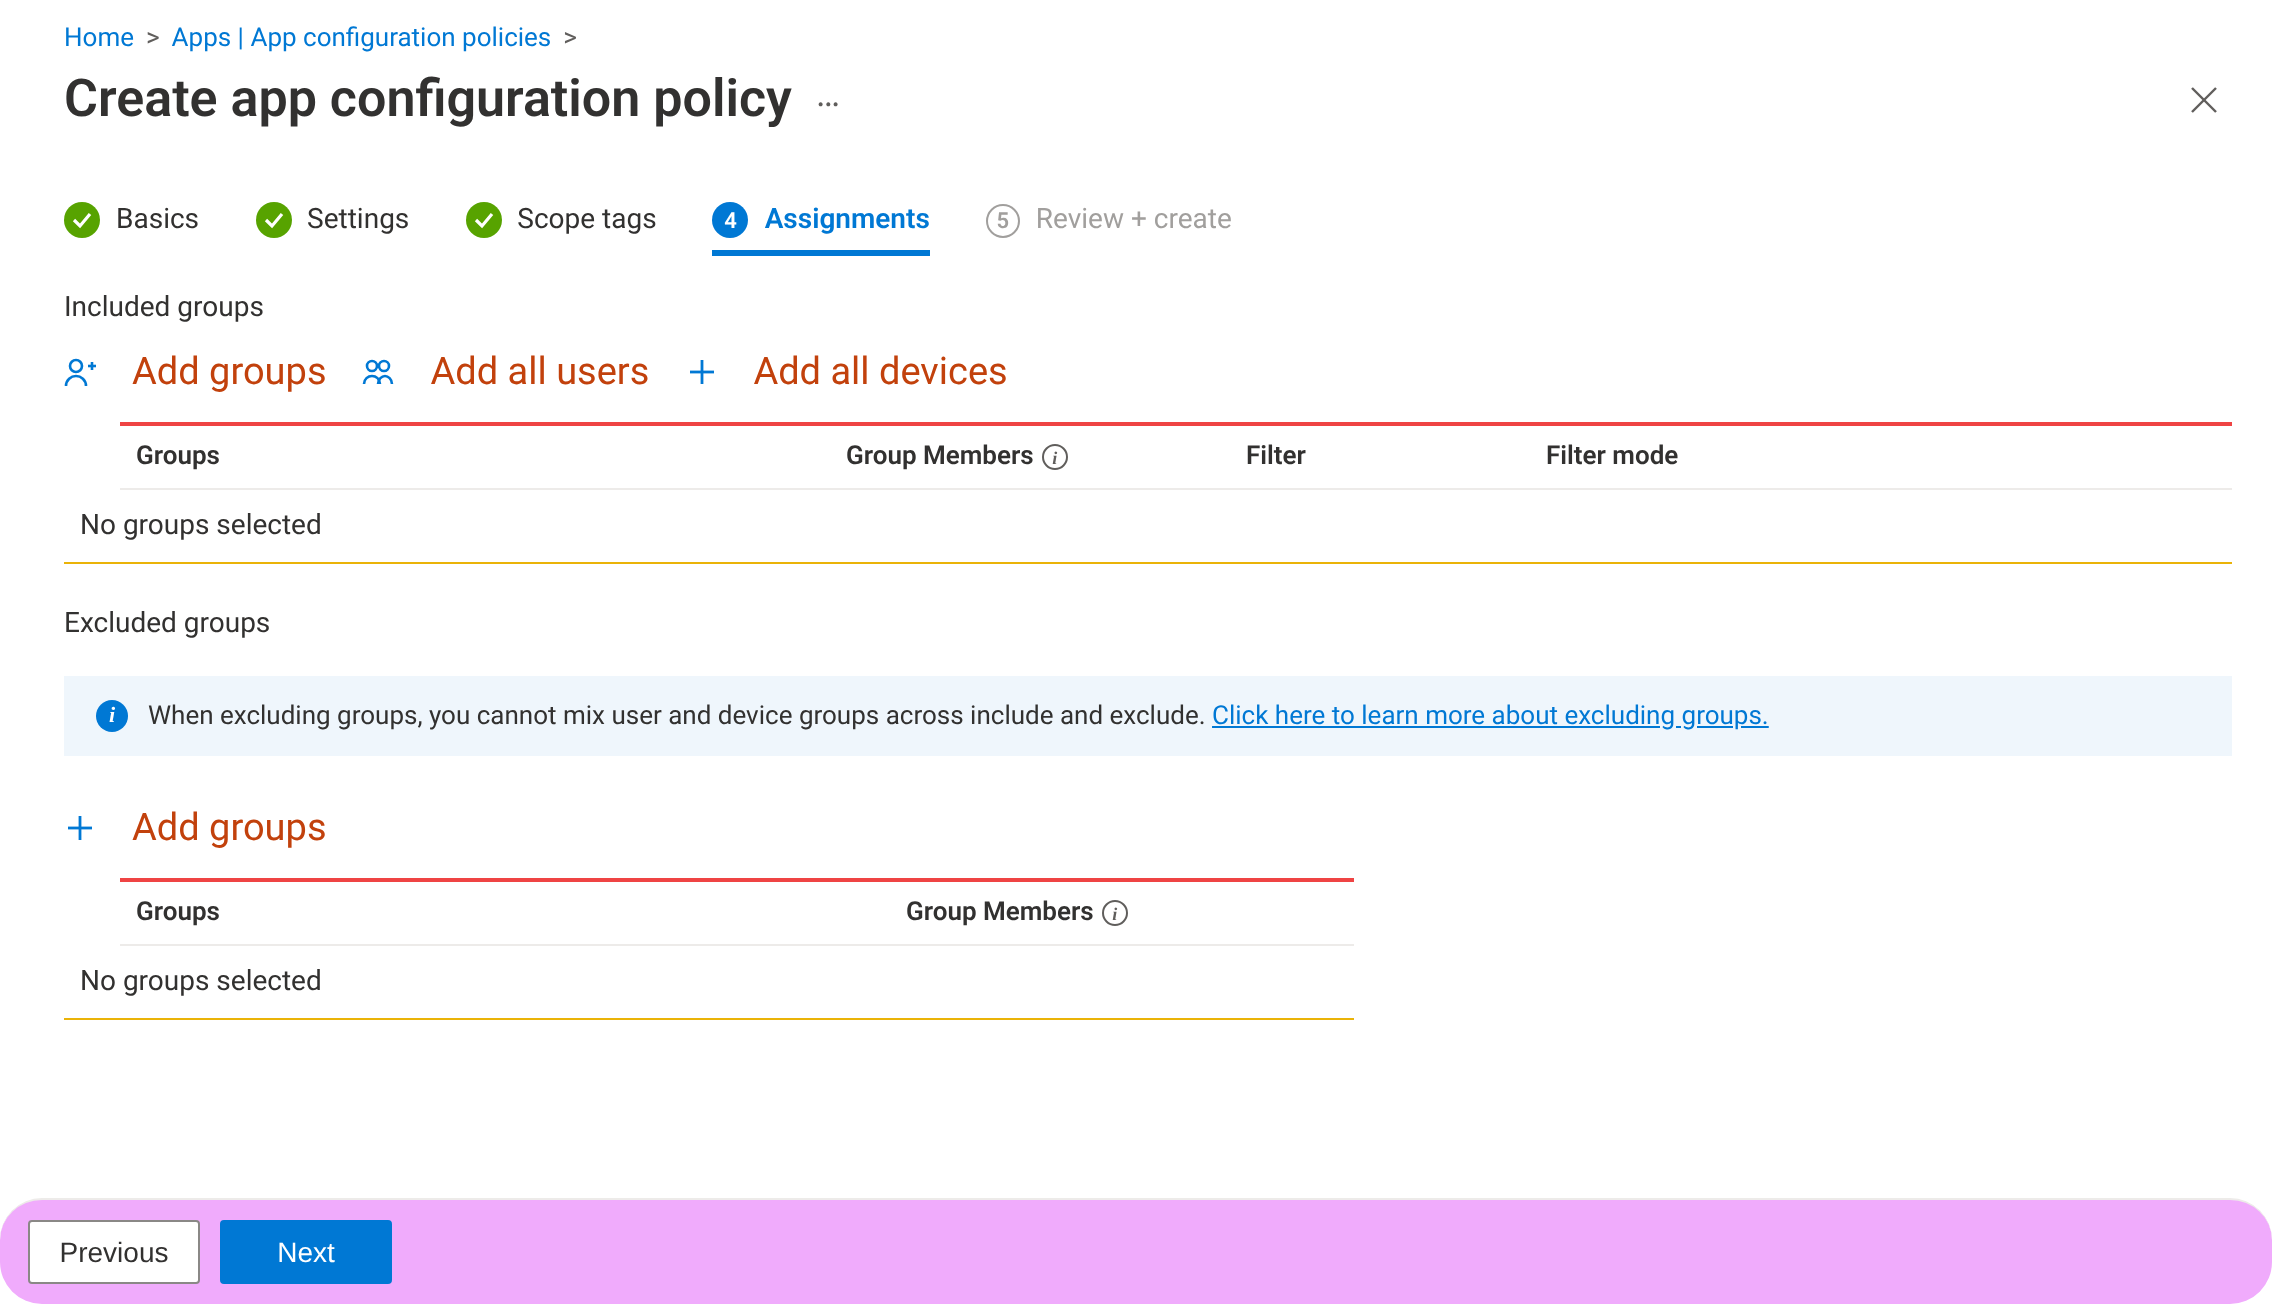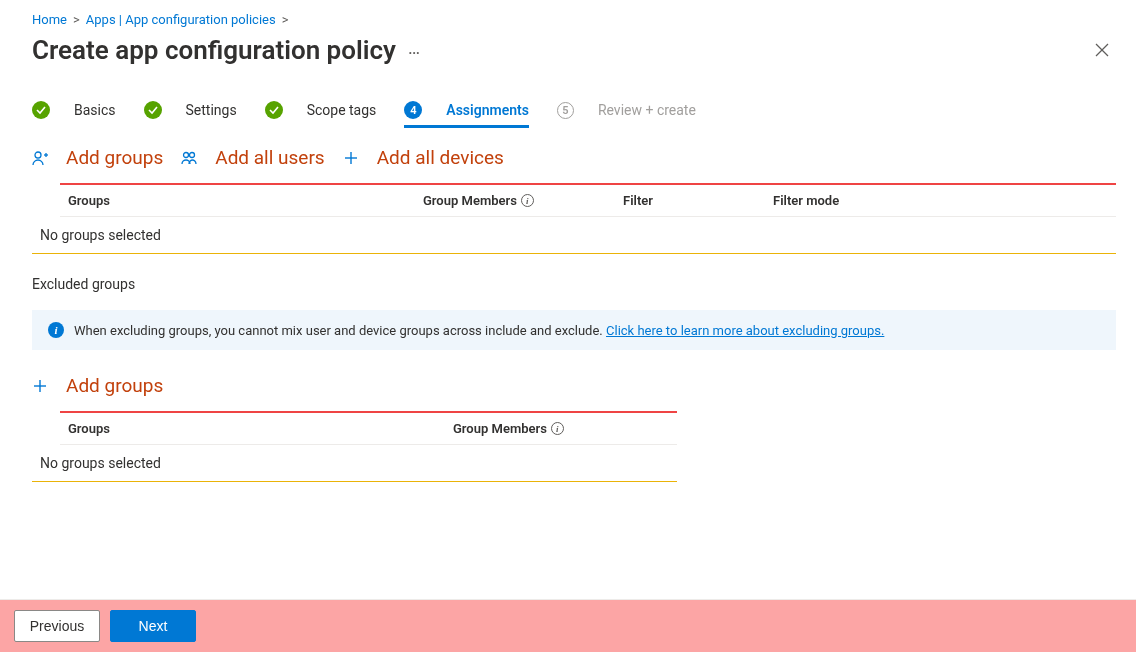--- a/index.html
+++ b/index.html
@@ -44,21 +44,21 @@
     width: 28px; height: 28px;
     display:flex; align-items:center; justify-content:center;
     color:#605e5c; cursor:pointer; font-size:16px;
   }
   .close-btn svg { width:14px; height:14px; stroke:#605e5c; }
 
   .wizard-tabs {
     display:flex; align-items:center; gap:28px;
     margin-bottom:18px;
   }
-  .wiz-step { display:flex; align-items:center; gap:24px; font-size:14px; color:#323130; padding-bottom:6px; border-bottom:3px solid transparent; cursor:pointer;}
+  .wiz-step { display:flex; align-items:center; gap:8px; font-size:14px; color:#323130; padding-bottom:6px; border-bottom:3px solid transparent; cursor:pointer;}
   .wiz-step.done .circ { background:#57a300; }
   .wiz-step .circ {
     width:18px; height:18px; border-radius:50%;
     display:flex; align-items:center; justify-content:center;
     color:#fff; font-size:11px; font-weight:600;
   }
   .wiz-step.done .circ svg { width:10px; height:10px; fill:#fff; }
   .wiz-step.active { color:#0078d4; font-weight:600; border-bottom-color:#0078d4;}
   .wiz-step.active .circ { background:#0078d4; }
   .wiz-step.upcoming { color:#a19f9d; cursor:default;}
@@ -131,21 +131,22 @@
   .msg-bar a { color:#0078d4; text-decoration:underline; cursor:pointer;}
 
   .excluded-section { margin-top:22px; }
 
   .footer {
     position:absolute;
     left:0; right:0; bottom:0;
     padding:10px 14px;
     border-top:1px solid #edebe9;
     display:flex; gap:10px;
-    background:#fca5a5;
+    background:#f0abfc;
+    border-radius:21px;
   }
   .btn {
     min-width:86px; height:32px;
     border:1px solid #8a8886; background:#fff;
     border-radius:2px; font-size:14px; cursor:pointer;
     color:#323130;
   }
   .btn.primary {
     background:#0078d4; color:#fff; border-color:#0078d4;
   }
@@ -204,20 +205,21 @@
       <span class="circ">4</span>
       <span>Assignments</span>
     </div>
     <div class="wiz-step upcoming">
       <span class="circ">5</span>
       <span>Review + create</span>
     </div>
   </div>
 
   <div>
+    <div class="section-label">Included groups</div>
 
     <div class="action-row">
       <div class="action-btn">
         <span class="ic">
           <svg viewBox="0 0 16 16" stroke-width="1.3">
               <circle cx="6" cy="5" r="3"></circle>
               <path d="M1 15c0-3 2.5-5 5-5s5 2 5 5"></path>
               <line x1="12" y1="5" x2="16" y2="5"></line>
               <line x1="14" y1="3" x2="14" y2="7"></line>
             </svg>

